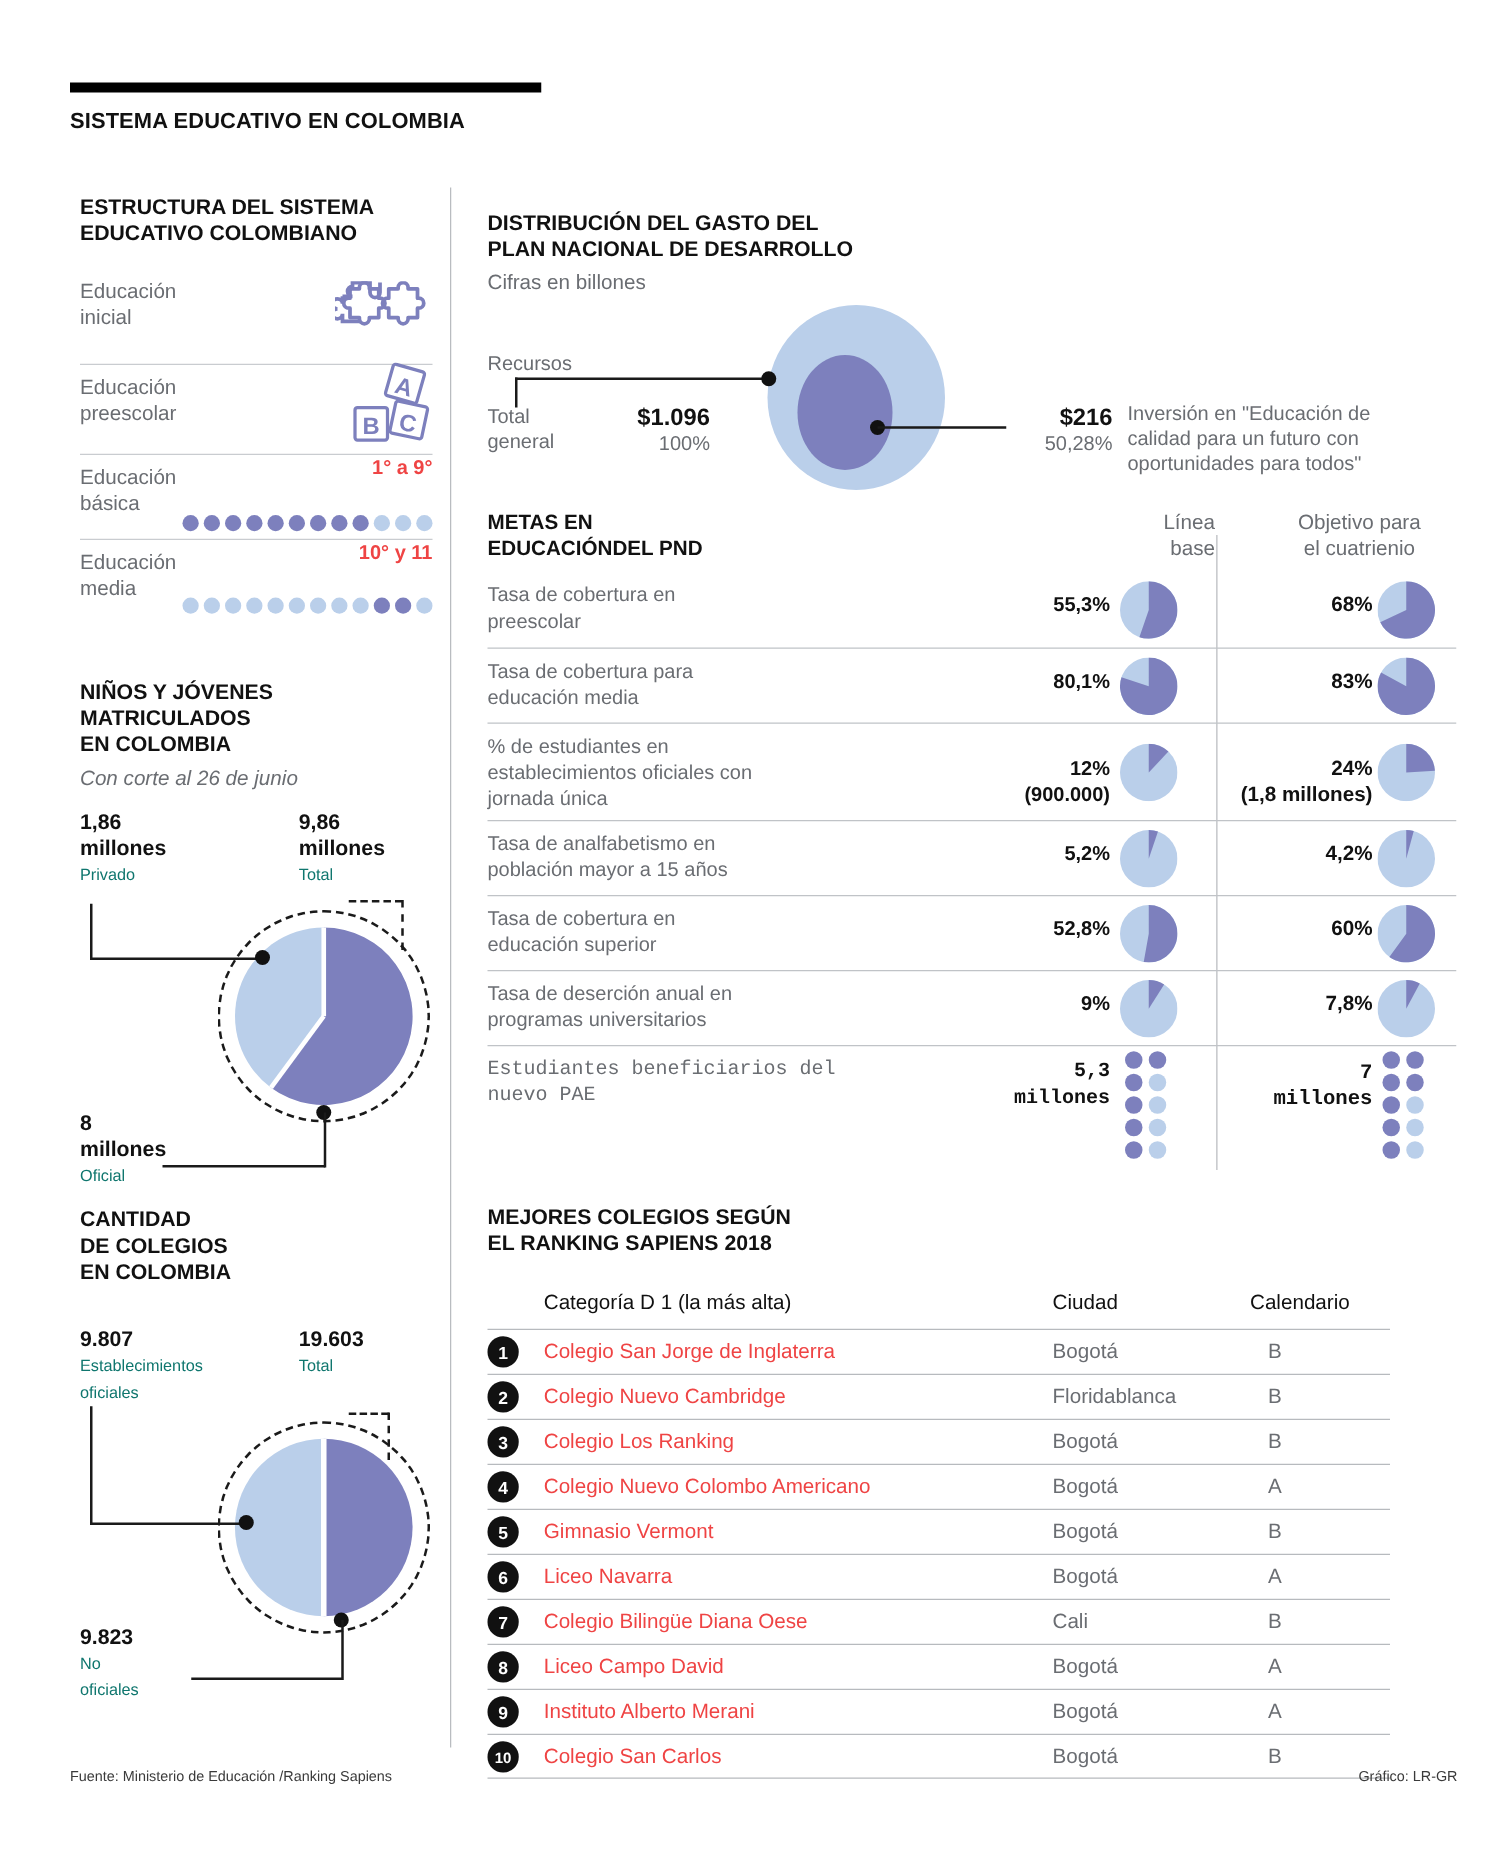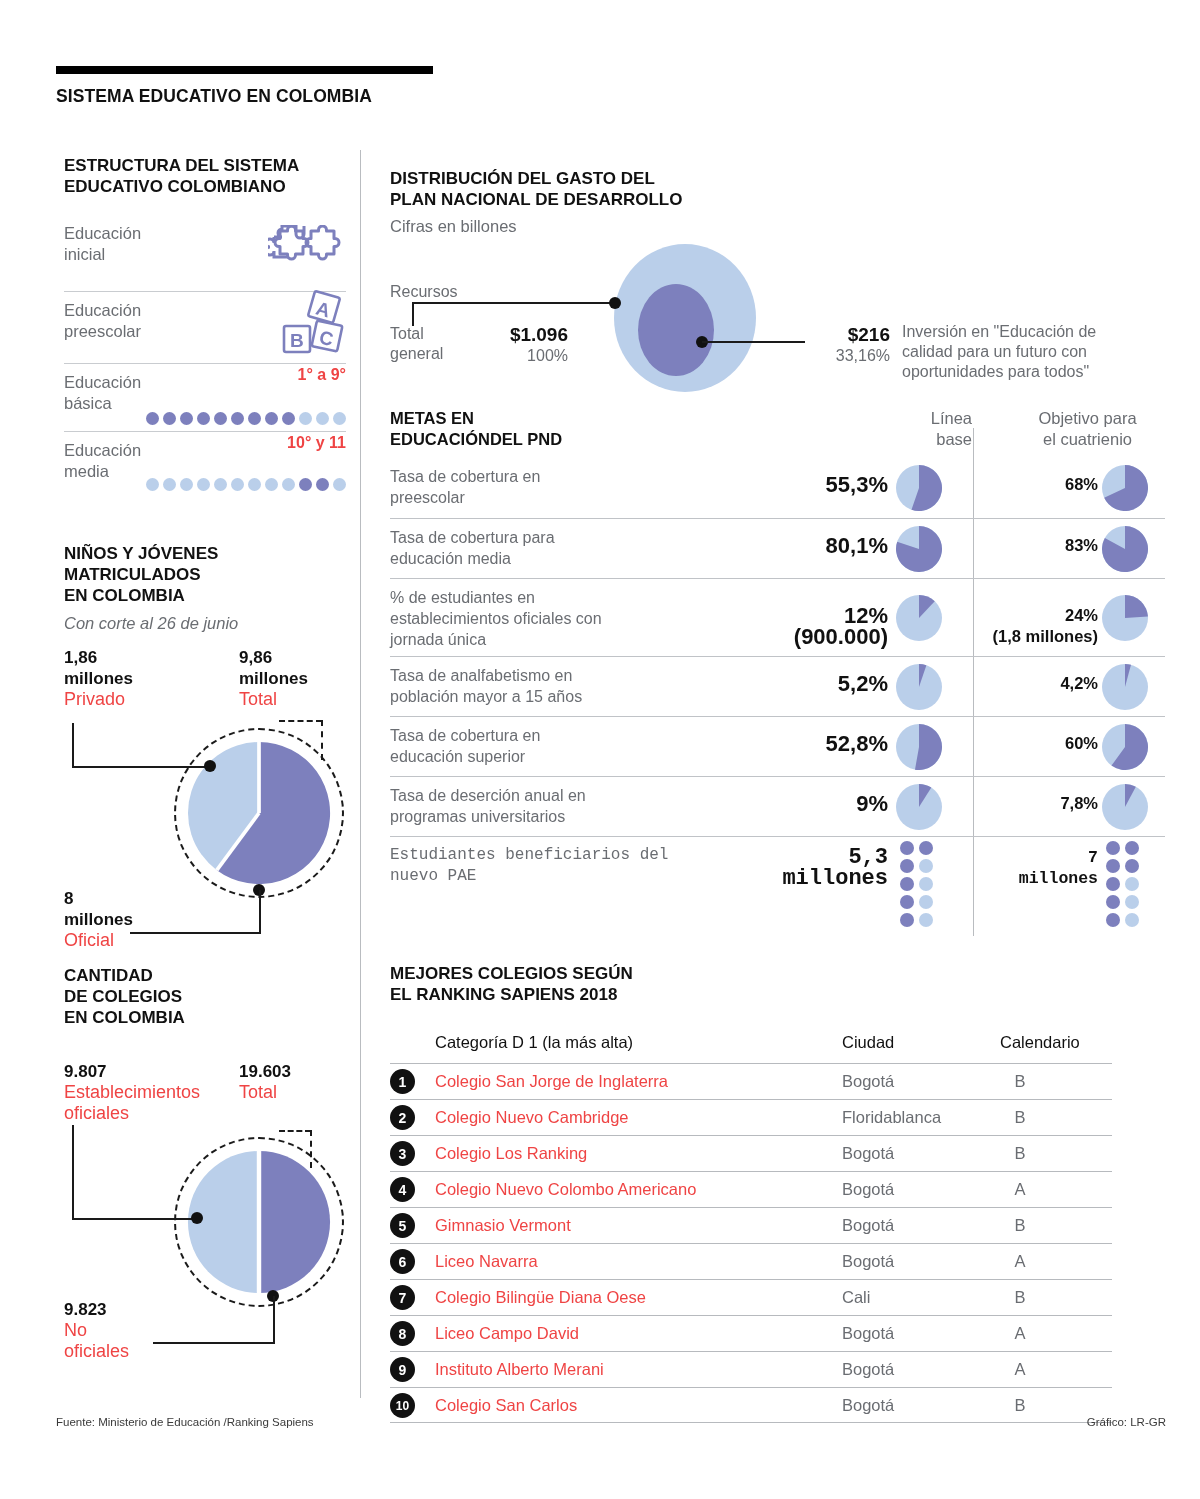--- a/index.html
+++ b/index.html
@@ -59,21 +59,21 @@
   }
   .leader { position: absolute; background: #1a1a1a; }
   .leader-dot {
     position: absolute; width: 12px; height: 12px;
     border-radius: 50%; background: #111;
   }
   .dashline { position: absolute; border-top: 2px dashed #1a1a1a; }
   .dashline-v { position: absolute; border-left: 2px dashed #1a1a1a; }
 
   .cap-num { font-size: 17px; font-weight: bold; color: #111; line-height: 21px; }
-  .cap-txt { font-size: 18px; color: #ef4444; line-height: 21px; }
+  .cap-txt { font-size: 13px; color: #0f766e; line-height: 21px; }
 
   
   .rightcol { position: absolute; left: 390px; top: 168px; width: 775px; }
 
   .venn-wrap { position: relative; height: 155px; margin-top: 14px; }
 
   
   .metas { position: absolute; left: 390px; top: 408px; width: 775px; }
   .metas-head { position: relative; height: 50px; }
   .metas-head .h1 {
@@ -98,21 +98,21 @@
   }
   .meta-row.tall { height: 78px; }
   .meta-row.pae { height: 84px; border-bottom: none; font-family: Liberation Mono, monospace; }
   .meta-row:first-of-type { border-top: none; }
   .meta-label {
     position: absolute; left: 0; top: 8px; width: 430px;
     font-size: 16px; color: #6a6d72; line-height: 21px;
   }
   .meta-val-a {
     position: absolute; left: 330px; width: 168px; text-align: right;
-    font-size: 22px; font-weight: bold; color: #111; line-height: 21px;
+    font-size: 16px; font-weight: bold; color: #111; line-height: 21px;
   }
   .meta-val-b {
     position: absolute; left: 530px; width: 178px; text-align: right;
     font-size: 16.5px; font-weight: bold; color: #111; line-height: 21px;
   }
   .meta-pie-a { position: absolute; left: 506px; }
   .meta-pie-b { position: absolute; left: 712px; }
   .pae-grid { position: absolute; display: grid; grid-template-columns: 15px 15px; gap: 4px; }
   .pae-dot { width: 14px; height: 14px; border-radius: 50%; }
 
@@ -390,21 +390,21 @@
 
       <div class="leader" style="left:22px; top:52px; width:2px; height:24px;"></div>
       <div class="leader" style="left:22px; top:52px; width:203px; height:2px;"></div>
       <div class="leader-dot" style="left:219px; top:47px;"></div>
 
       <div class="leader-dot" style="left:306px; top:86px;"></div>
       <div class="leader" style="left:312px; top:91px; width:103px; height:2px;"></div>
 
       <div style="position:absolute; left:400px; top:74px; width:100px; text-align:right;">
         <div class="num-bold" style="font-size:19px;">$216</div>
-        <div class="body-txt">33,16%</div>
+        <div class="body-txt">50,28%</div>
       </div>
       <div class="body-txt" style="position:absolute; left:512px; top:72px; width:270px;">
         <span>Inversión en "Educación de</span><br>
         <span>calidad para un futuro con</span><br>
         <span>oportunidades para todos"</span>
       </div>
     </div>
   </div>
 
   <div class="metas">

